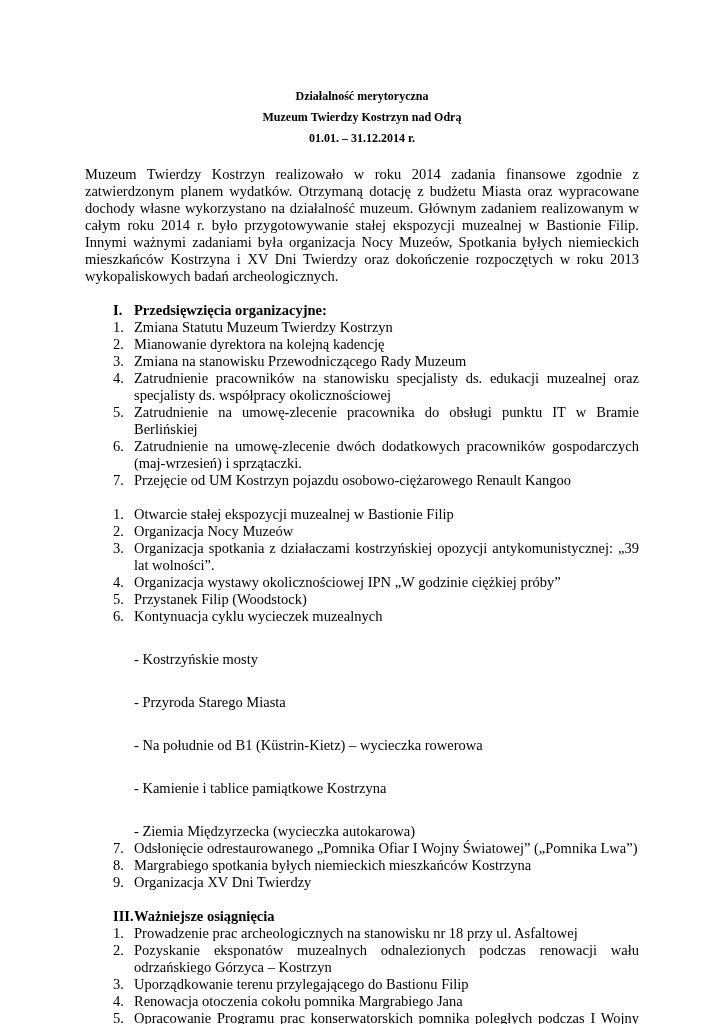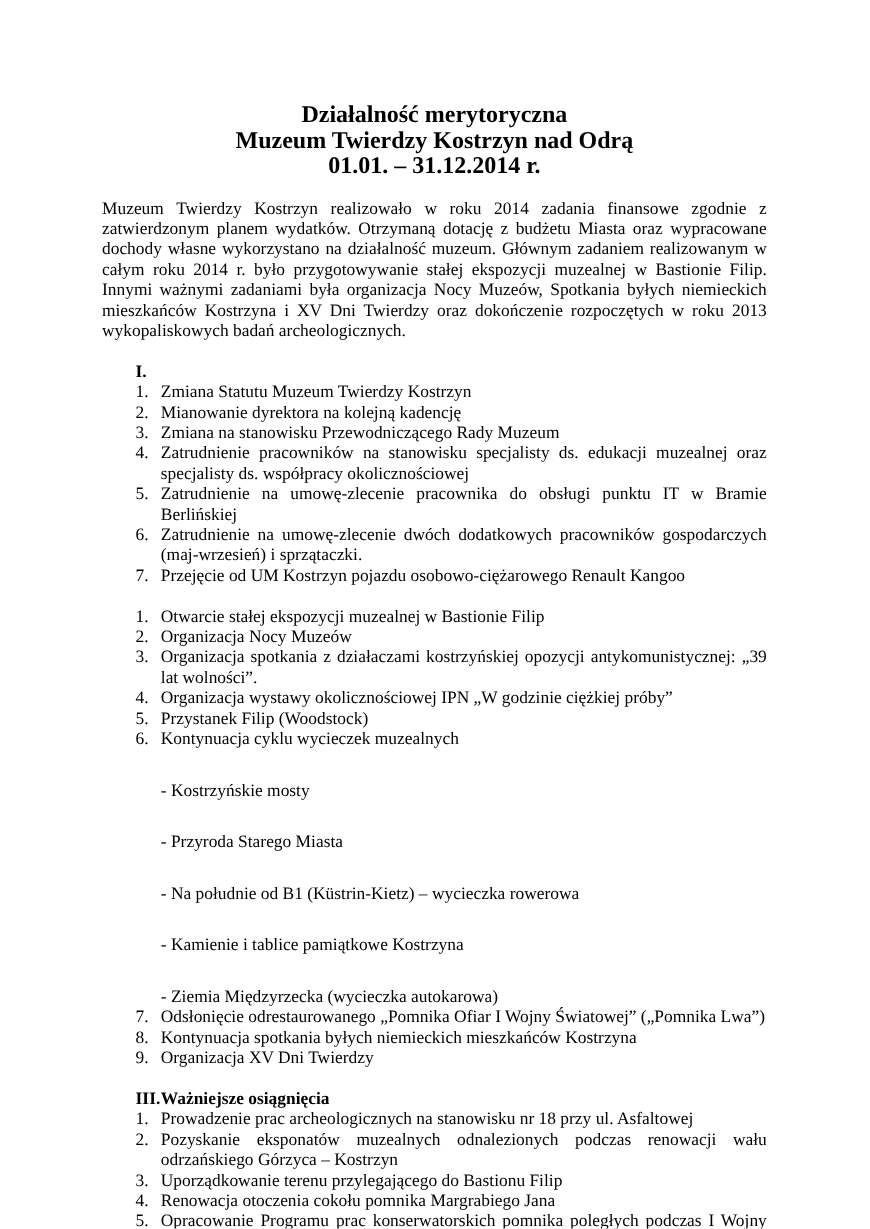--- a/index.html
+++ b/index.html
@@ -9,21 +9,21 @@
     height: 1024px;
     box-sizing: border-box;
     background: #ffffff;
     padding: 86px 86px 20px 85px;
     font-family: "Liberation Serif", "DejaVu Serif", serif;
     font-size: 14.5px;
     line-height: 17px;
     color: #000000;
     overflow: hidden;
   }
-  .title-block { text-align: center; font-weight: bold; font-size: 20px; line-height: 21px; }
+  .title-block { text-align: center; font-weight: bold; font-size: 12px; line-height: 21px; }
   .intro { text-align: justify; margin-top: 17px; }
   .section { margin-top: 17px; }
   .sec-heading { display: flex; font-weight: bold; padding-left: 28px; }
   .sec-num { min-width: 21px; }
   .item { display: flex; padding-left: 28px; }
   .item-num { min-width: 21px; flex: 0 0 auto; }
   .item-body { flex: 1 1 auto; text-align: justify; }
   .sub-line { text-align: left; margin-top: 26px; }
 </style>
 </head>
@@ -35,20 +35,21 @@
     <div>Działalność merytoryczna</div>
     <div>Muzeum Twierdzy Kostrzyn nad Odrą</div>
     <div>01.01. – 31.12.2014 r.</div>
   </div>
 
   <p class="intro">Muzeum Twierdzy Kostrzyn realizowało w roku 2014 zadania finansowe zgodnie z zatwierdzonym planem wydatków. Otrzymaną dotację z budżetu Miasta oraz wypracowane dochody własne wykorzystano na działalność muzeum. Głównym zadaniem realizowanym w całym roku 2014 r. było przygotowywanie stałej ekspozycji muzealnej w Bastionie Filip. Innymi ważnymi zadaniami była organizacja Nocy Muzeów, Spotkania byłych niemieckich mieszkańców Kostrzyna i XV Dni Twierdzy oraz dokończenie rozpoczętych w roku 2013 wykopaliskowych badań archeologicznych.</p>
 
   <div class="section">
     <div class="sec-heading">
       <span class="sec-num">I.</span>
+      <span>Przedsięwzięcia organizacyjne:</span>
     </div>
     <div class="item">
       <span class="item-num">1.</span>
       <span class="item-body">Zmiana Statutu Muzeum Twierdzy Kostrzyn</span>
     </div>
     <div class="item">
       <span class="item-num">2.</span>
       <span class="item-body">Mianowanie dyrektora na kolejną kadencję</span>
     </div>
     <div class="item">
@@ -104,21 +105,21 @@
         <div class="sub-line">- Kamienie i tablice pamiątkowe Kostrzyna</div>
         <div class="sub-line">- Ziemia Międzyrzecka (wycieczka autokarowa)</div>
       </span>
     </div>
     <div class="item">
       <span class="item-num">7.</span>
       <span class="item-body">Odsłonięcie odrestaurowanego „Pomnika Ofiar I Wojny Światowej” („Pomnika Lwa”)</span>
     </div>
     <div class="item">
       <span class="item-num">8.</span>
-      <span class="item-body">Kontynuacja spotkania byłych niemieckich mieszkańców Kostrzyna</span>
+      <span class="item-body">Margrabiego spotkania byłych niemieckich mieszkańców Kostrzyna</span>
     </div>
     <div class="item">
       <span class="item-num">9.</span>
       <span class="item-body">Organizacja XV Dni Twierdzy</span>
     </div>
   </div>
 
   <div class="section">
     <div class="sec-heading">
       <span class="sec-num">III.</span>

